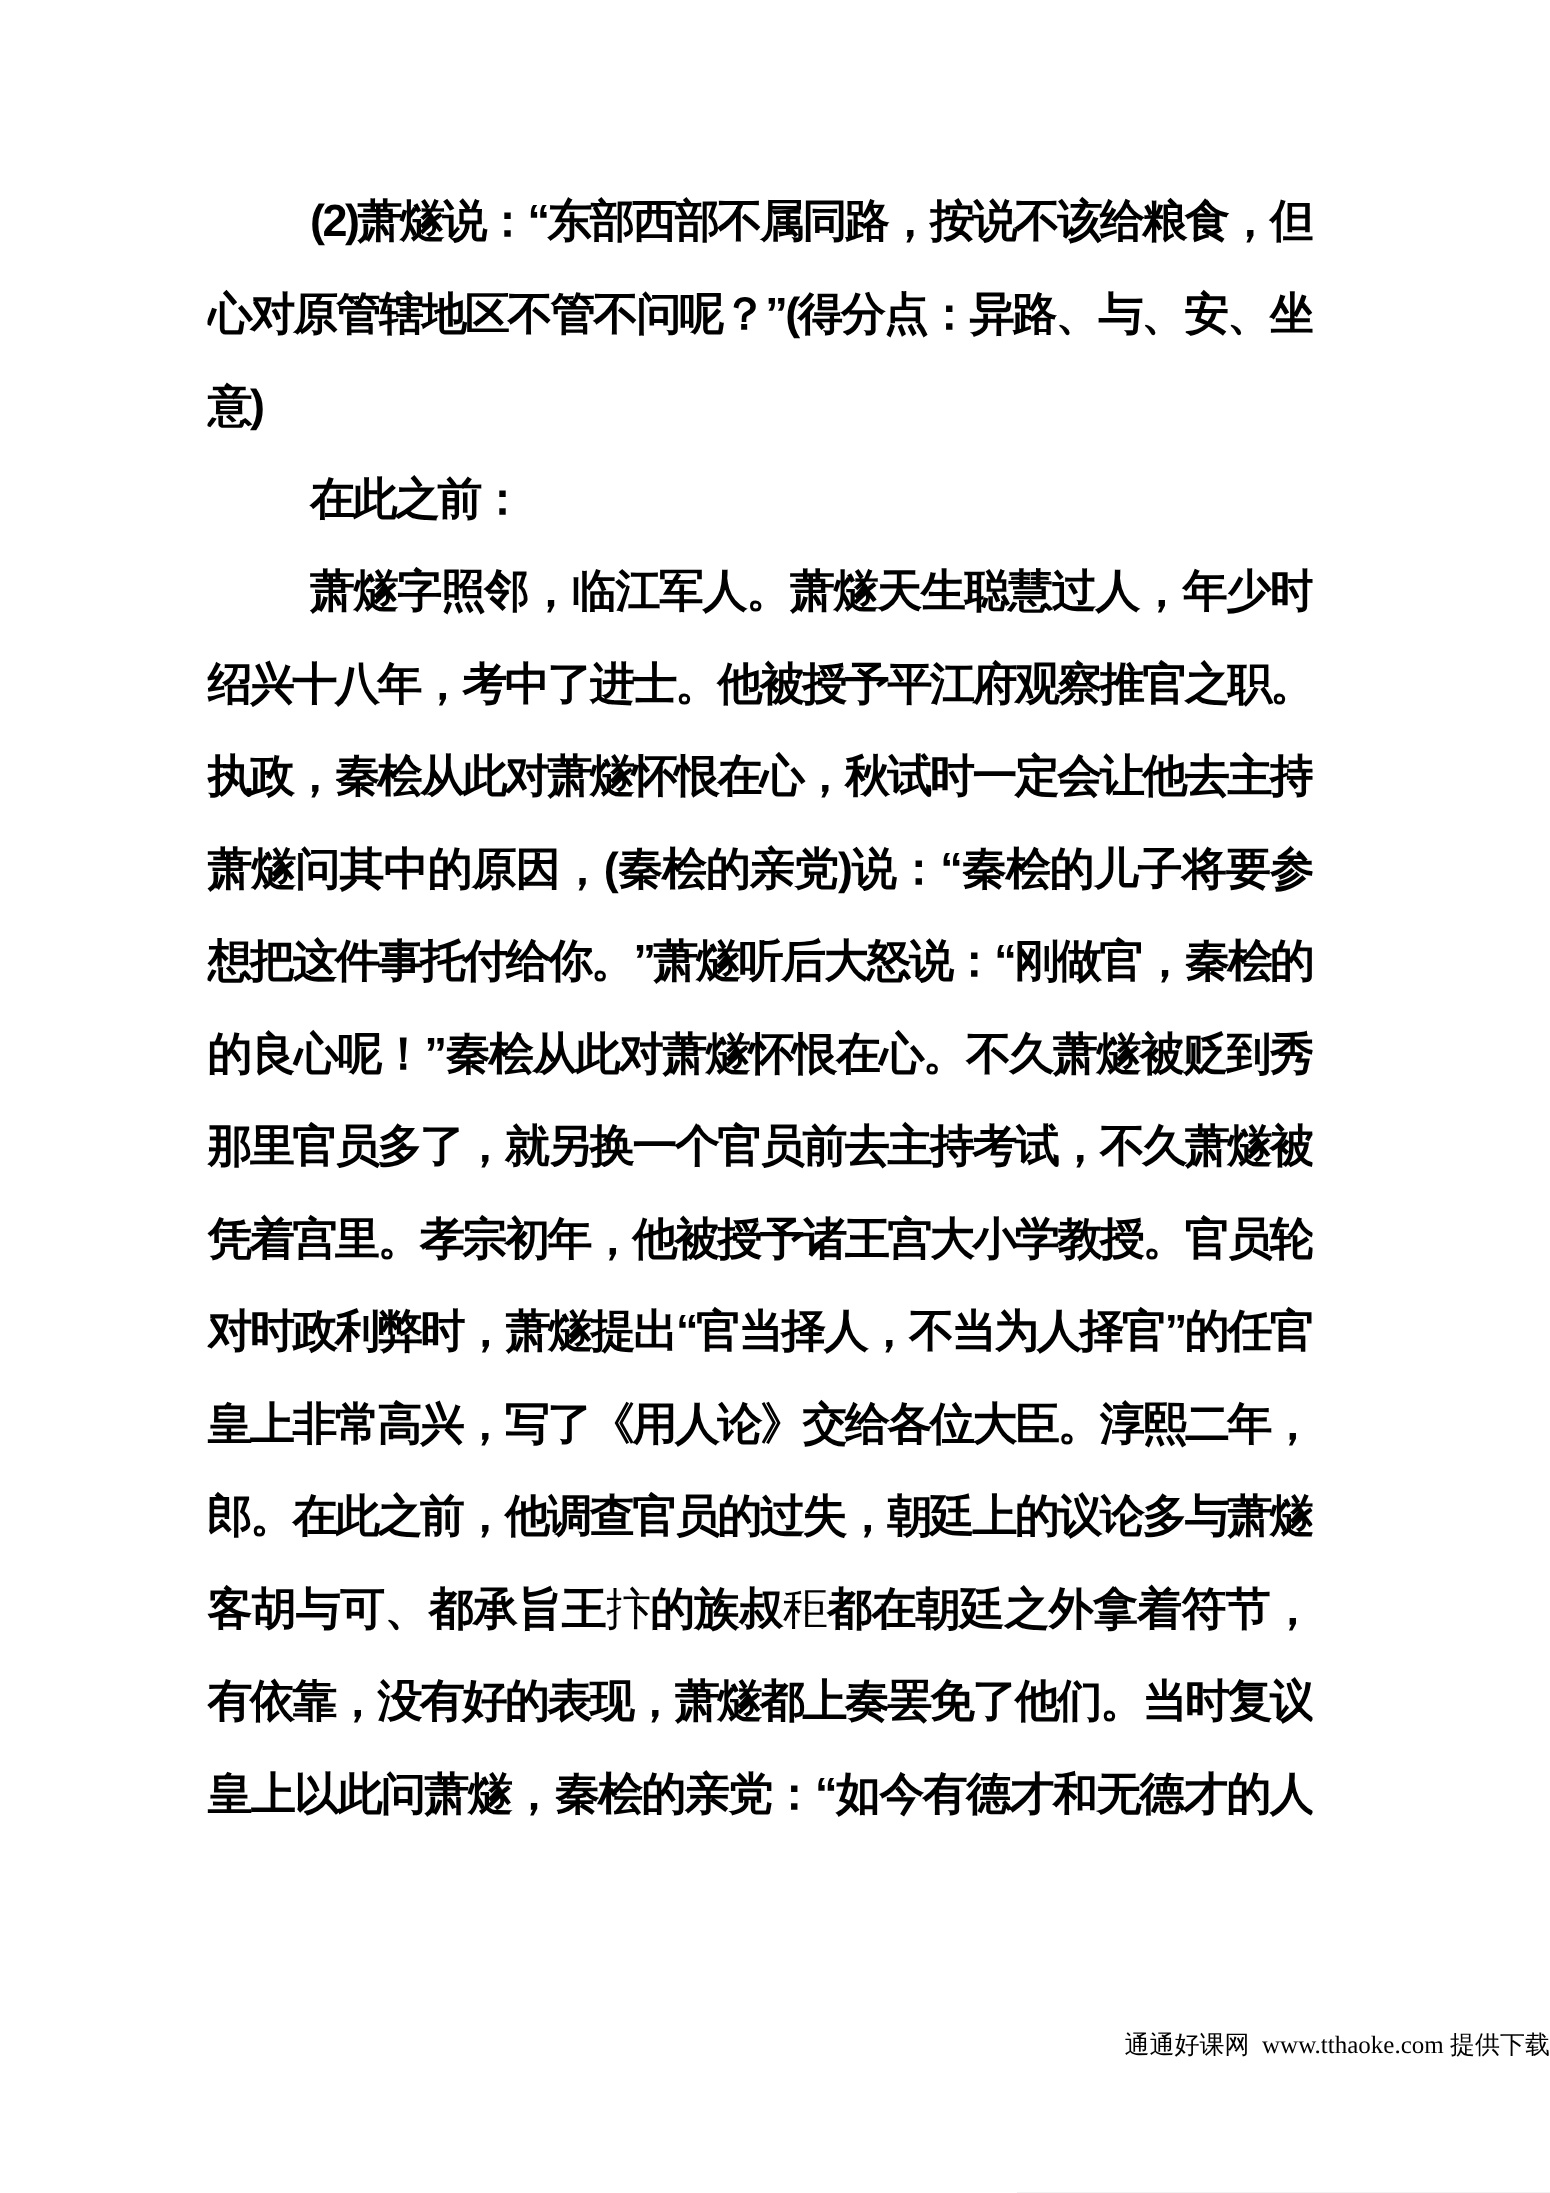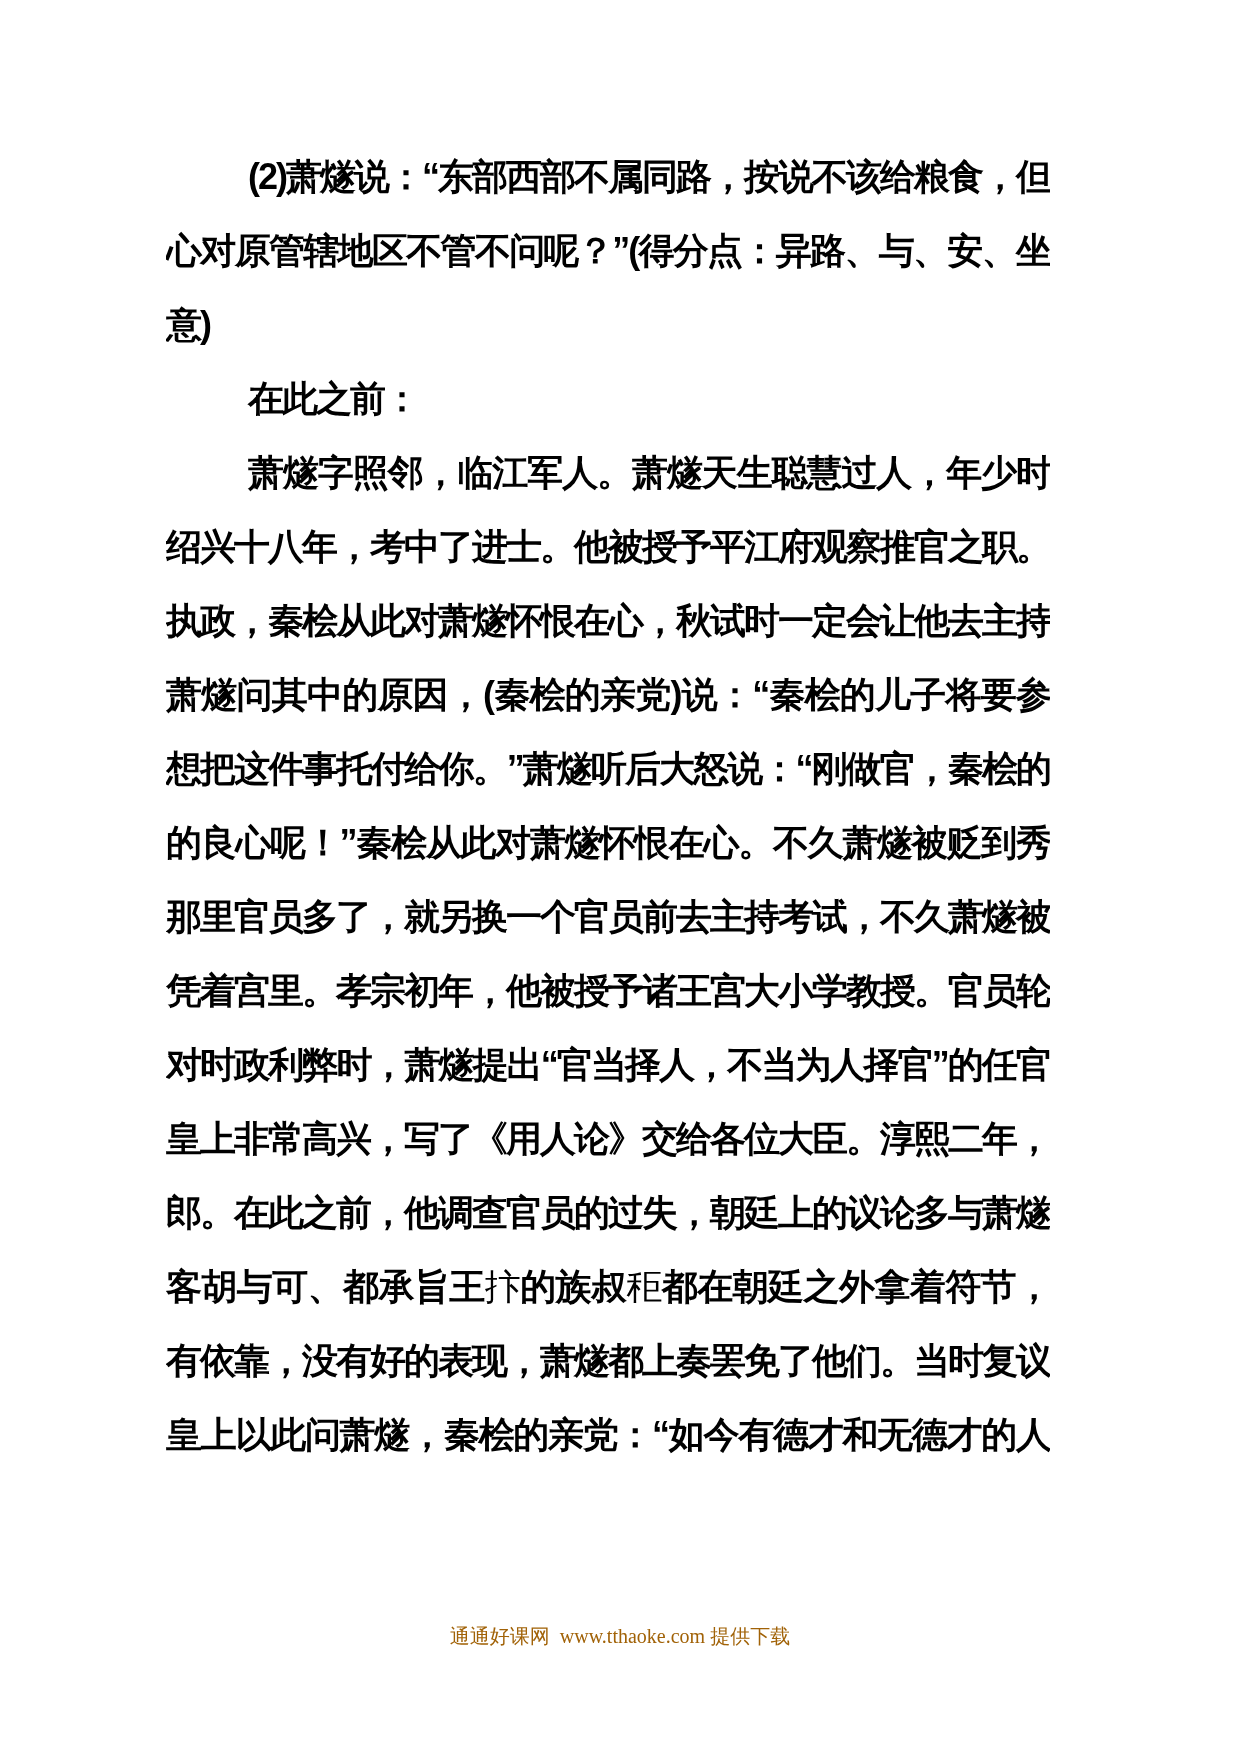--- a/index.html
+++ b/index.html
@@ -40,25 +40,25 @@
     text-indent: 82px;
   }
   .light-glyph {
     font-weight: 400;
   }
   .footer {
     position: absolute;
     left: 0;
     top: 1622px;
     width: 100%;
-    text-align: center;
+    text-align: right;
     font-family: "Liberation Serif", serif;
     font-size: 20px;
     line-height: 28px;
-    color: #a16207;
+    color: #000000;
     white-space: pre;
   }
 </style>
 </head>
 <body>
 
 <div class="page">
   <div class="textblock" id="textblock">
       <div class="text-line indent">(2)萧燧说：“东部西部不属同路，按说不该给粮食，但哪能忍</div>
       <div class="text-line">心对原管辖地区不管不问呢？”(得分点：异路、与、安、坐视，句</div>

